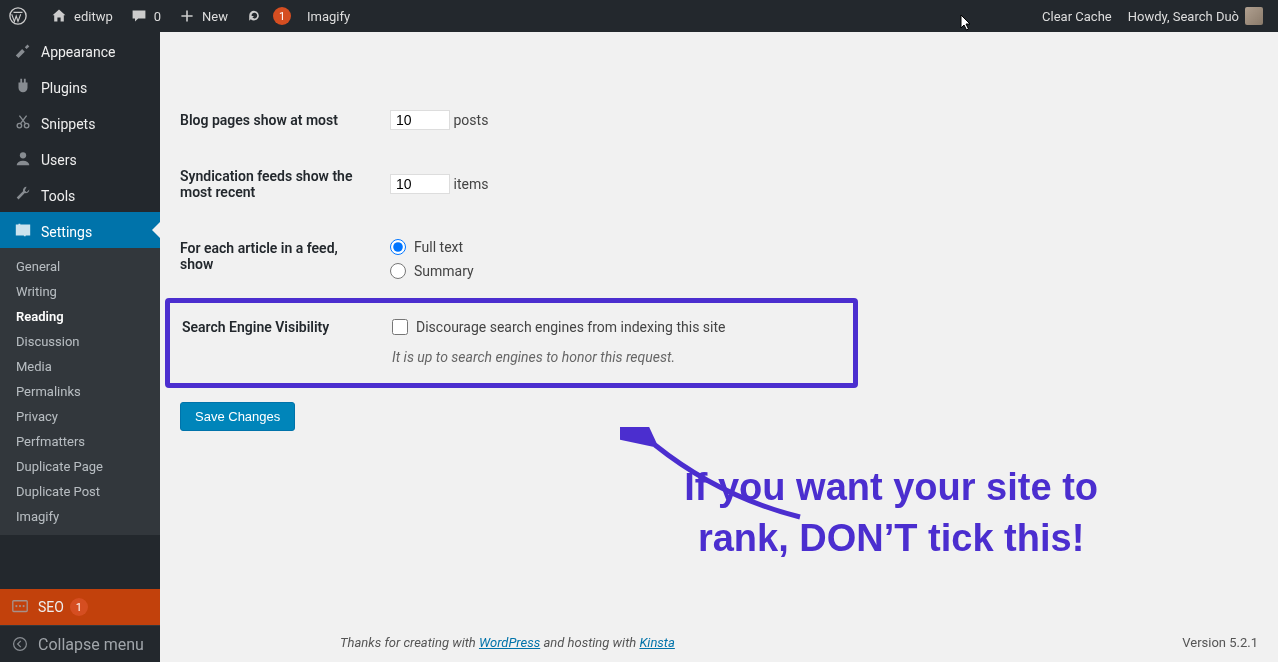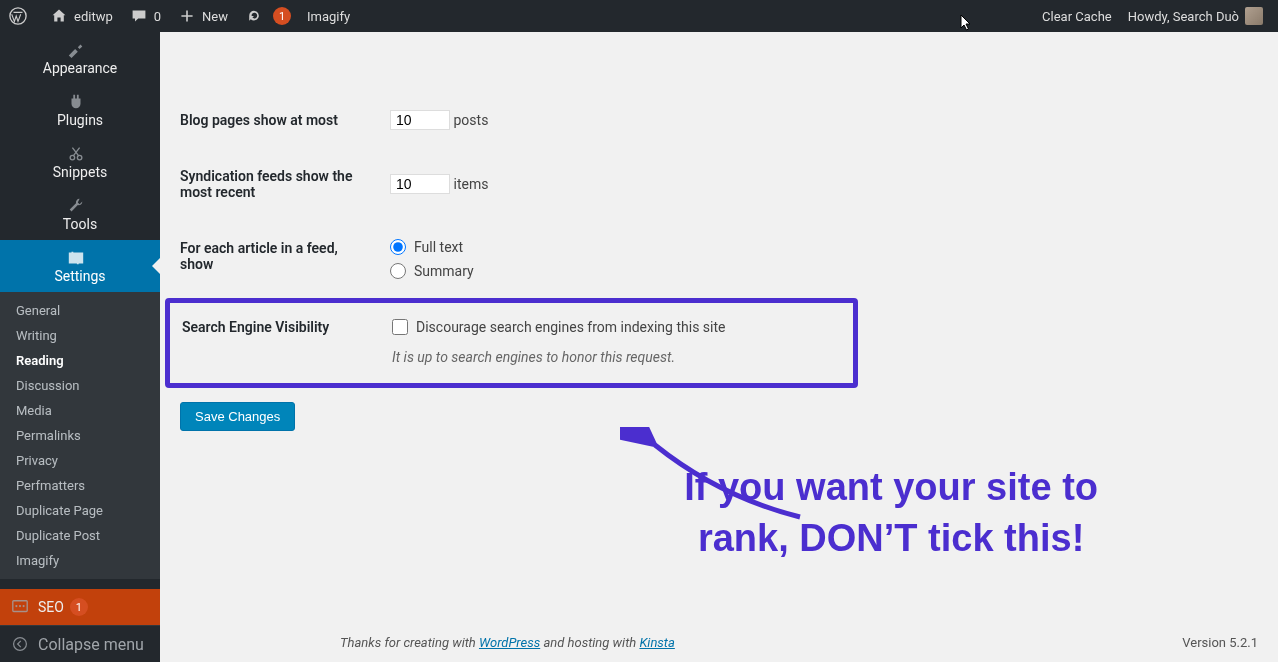--- a/index.html
+++ b/index.html
@@ -9,21 +9,21 @@
 #toolbar { position: fixed; top: 0; left: 0; right: 0; height: 32px; background: #23282d; color: #eee; display: flex; align-items: center; font-size: 13px; z-index: 100; }
 #toolbar .tb-left { display: flex; align-items: center; }
 #toolbar .tb-right { margin-left: auto; display: flex; align-items: center; padding-right: 7px; }
 .tb-item { display: flex; align-items: center; padding: 0 8px; height: 32px; cursor: pointer; color: #ddd; }
 .tb-ico { width: 20px; height: 20px; display: inline-flex; align-items: center; justify-content: center; margin-right: 5px; }
 .tb-badge { display: inline-flex; align-items: center; justify-content: center; min-width: 18px; height: 18px; padding: 0 5px; border-radius: 9px; background: #d54e21; color: #fff; font-size: 11px; margin-left: 4px; }
 .tb-avatar { width: 18px; height: 18px; background: #aaa; margin-left: 6px; border-radius: 2px; background-image: linear-gradient(135deg,#b0a090,#8a7a6a); }
 
 
 #sidebar { position: fixed; top: 32px; left: 0; bottom: 0; width: 160px; background: #23282d; color: #eee; font-size: 14px; overflow: hidden; }
-.side-item { display: flex; align-items: center; padding: 8px 13px; cursor: pointer; color: #eee; flex-direction: column; }
+.side-item { display: flex; align-items: flex-end; padding: 8px 13px; cursor: pointer; color: #eee; }
 .side-item.current { background: #0073aa; color: #fff; position: relative; }
 .side-item.current::after { content: ""; position: absolute; right: 0; top: 50%; margin-top: -8px; border: 8px solid transparent; border-right-color: #f1f1f1; }
 .side-ico { width: 20px; height: 20px; display: inline-flex; align-items: center; justify-content: center; margin-right: 8px; opacity: .8; }
 .side-sub { background: #32373c; padding: 6px 0; }
 .side-sub-item { display: block; padding: 5px 16px; cursor: pointer; color: rgba(240,245,250,.7); font-size: 13px; }
 .side-sub-item.current { color: #fff; font-weight: 600; }
 #side-bottom { position: absolute; bottom: 0; left: 0; right: 0; }
 .side-collapse { display: flex; align-items: center; padding: 8px 10px; color: #a0a5aa; cursor: pointer; font-size: 16px; border-top: 1px solid #32373c; background:#23282d; }
 .side-seo { display: flex; align-items: center; padding: 8px 10px; color: #eee; cursor: pointer; background: #c2410c; }
 .side-badge { display: inline-flex; align-items: center; justify-content: center; width: 18px; height: 18px; border-radius: 9px; background: #d54e21; color: #fff; font-size: 11px; margin-left: 6px; }
@@ -137,20 +137,29 @@
   </div>
   <div class="side-item">
     <span class="side-ico">
         <svg viewBox="0 0 20 20" width="18" height="18" fill="#a0a5aa">
           <circle cx="6" cy="14" r="2.5" fill="none" stroke="#a0a5aa" stroke-width="1.5"></circle>
           <circle cx="14" cy="14" r="2.5" fill="none" stroke="#a0a5aa" stroke-width="1.5"></circle>
           <path d="M7 12 L14 3 M13 12 L6 3" stroke="#a0a5aa" stroke-width="1.5"></path>
         </svg>
       </span>
     <span>Snippets</span>
+  </div>
+  <div class="side-item">
+    <span class="side-ico">
+        <svg viewBox="0 0 20 20" width="18" height="18" fill="#a0a5aa">
+          <circle cx="10" cy="7" r="3.5"></circle>
+          <path d="M3 18 a7 5 0 0 1 14 0 z"></path>
+        </svg>
+      </span>
+    <span>Users</span>
   </div>
   <div class="side-item">
     <span class="side-ico">
         <svg viewBox="0 0 20 20" width="18" height="18" fill="#a0a5aa">
           <path d="M14 2 a4 4 0 0 0 -4 5 l-7 7 2 2 7-7 a4 4 0 0 0 5-4 l-3 3 -2-2 z"></path>
         </svg>
       </span>
     <span>Tools</span>
   </div>
   <div class="side-item current">

